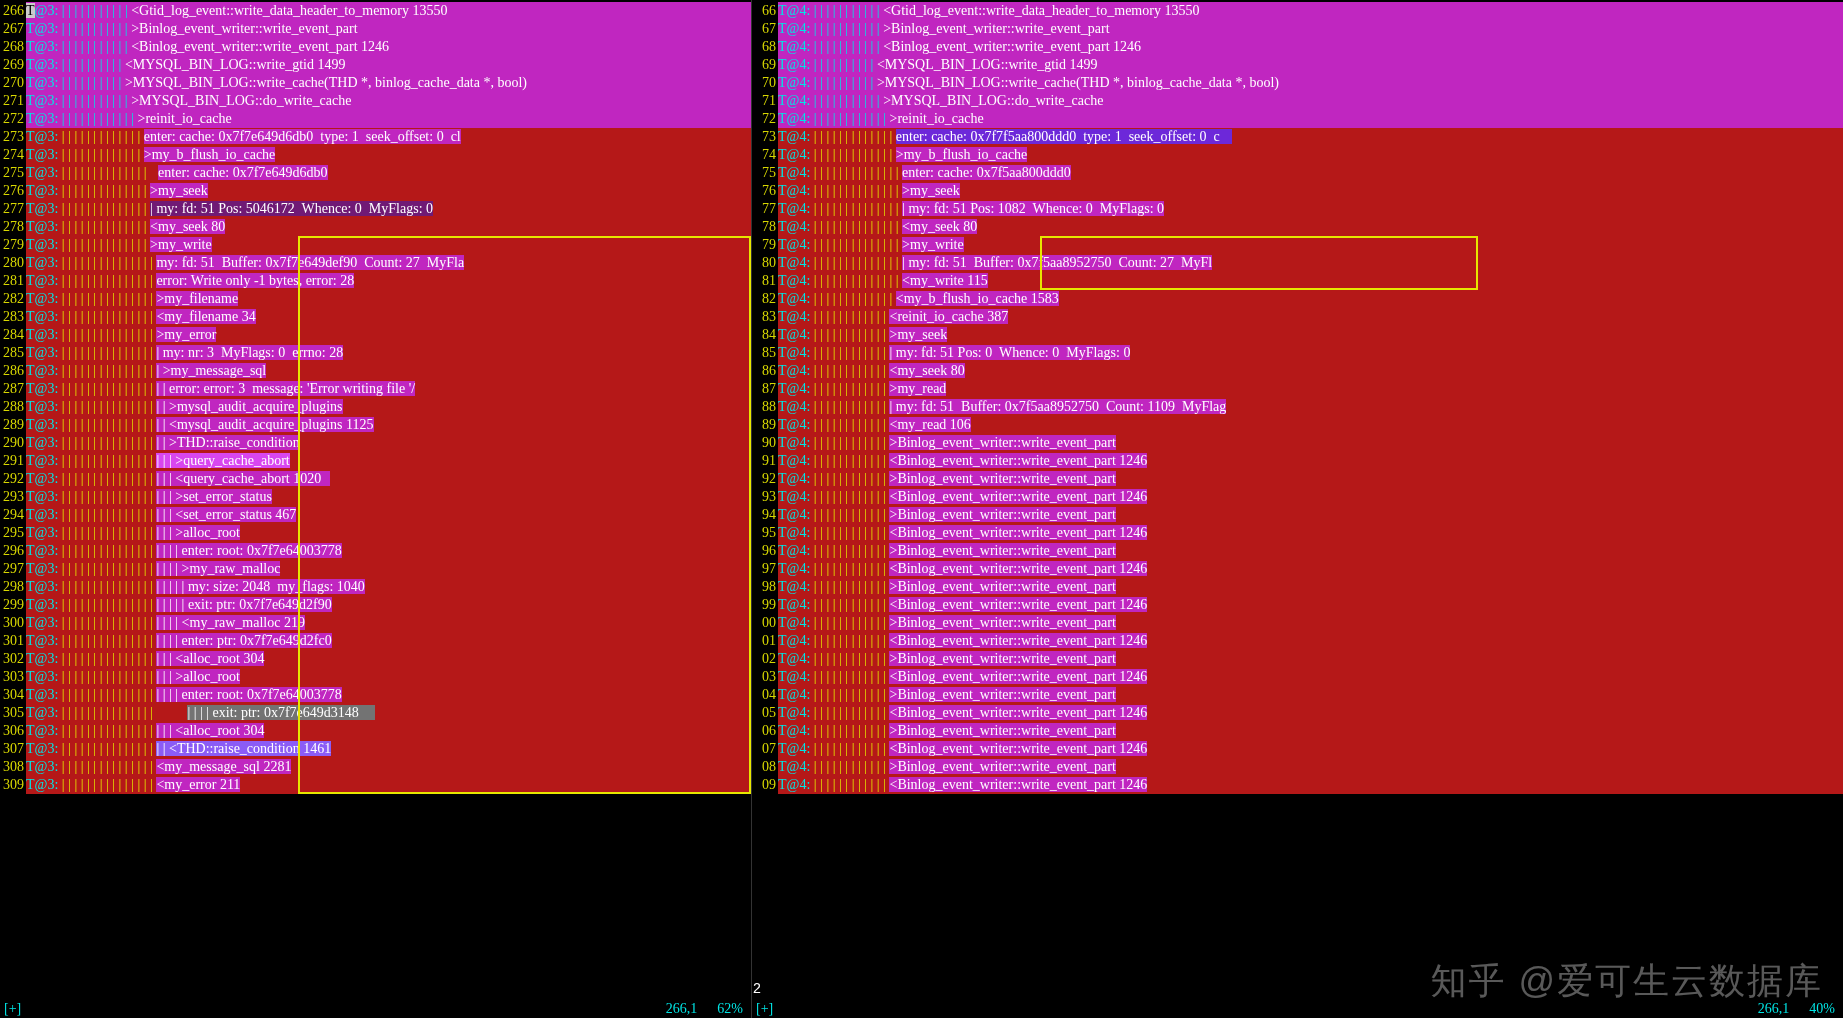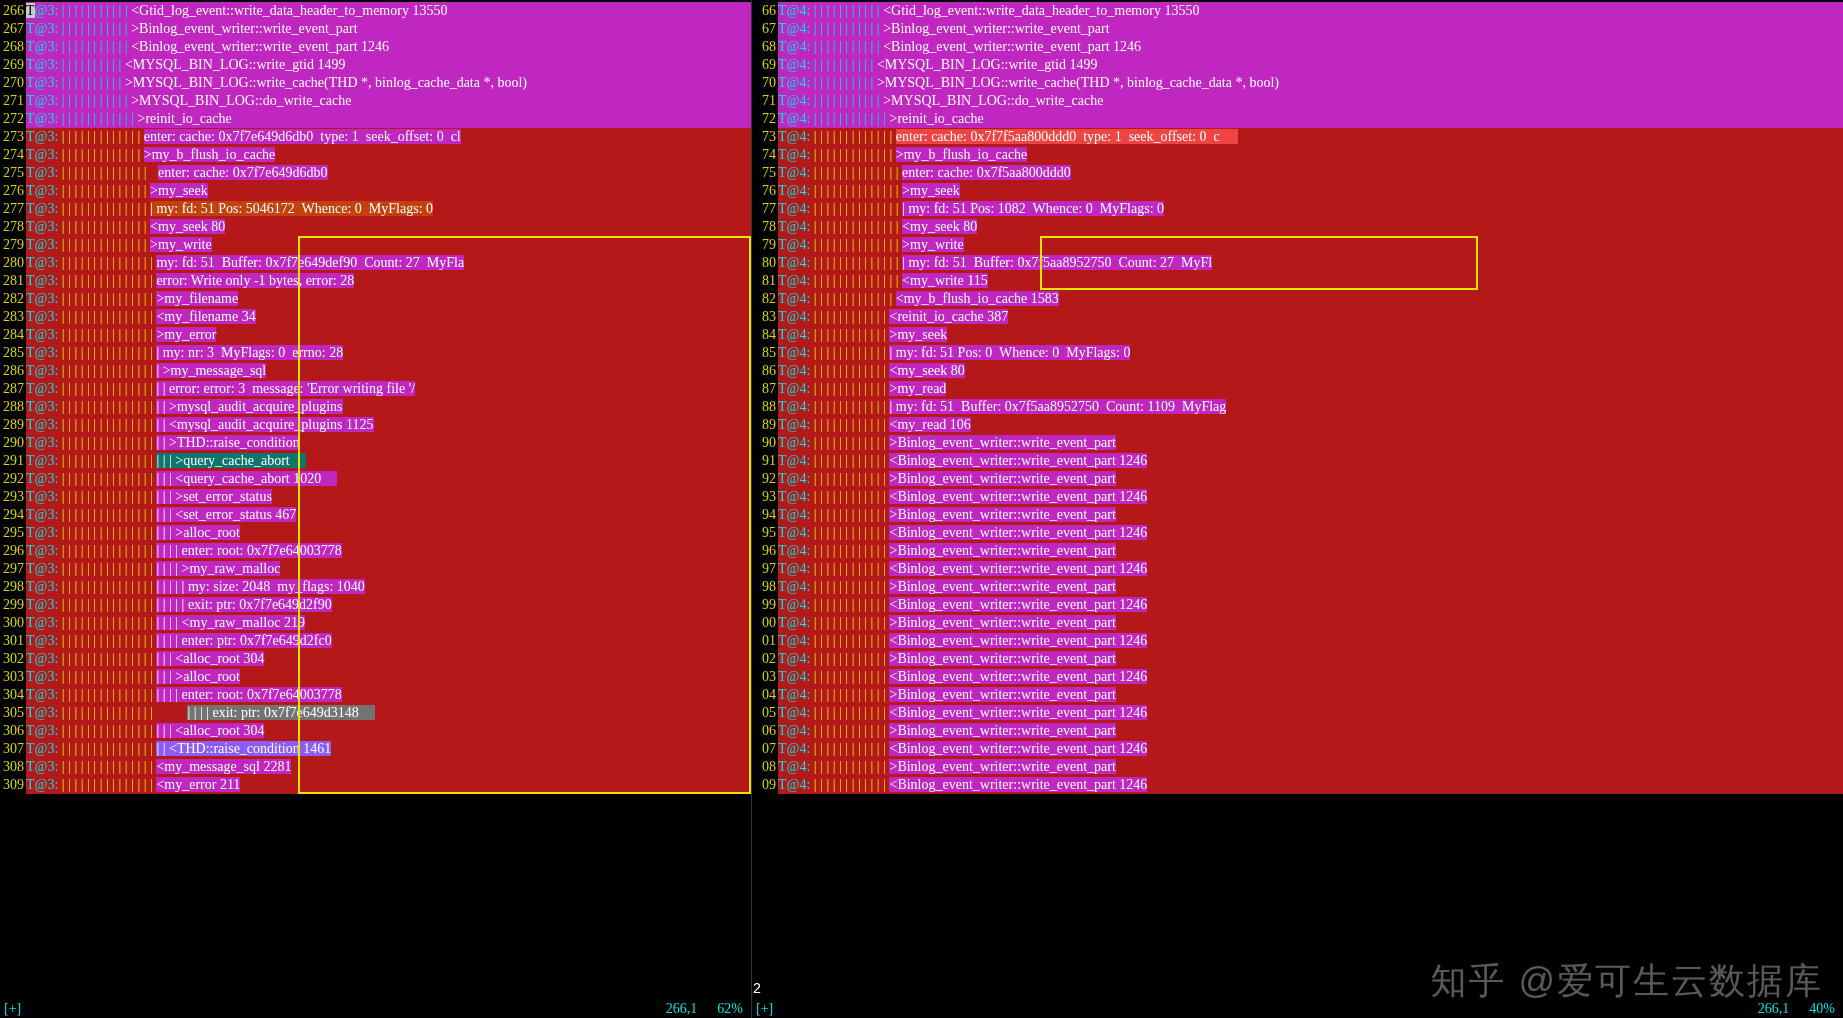--- a/index.html
+++ b/index.html
@@ -129,36 +129,36 @@
         <div class="row"><div class="ln">267</div><div class="content-area"><div class="bg-line bg-normal"></div><div class="text-layer"><span class="thread">T@3:</span> <span class="pipe">| | | | | | | | | | | </span><span style="background: rgb(192, 38, 192); padding-right: 0px;"><span class="txt">&gt;Binlog_event_writer::write_event_part</span></span></div></div></div>
         <div class="row"><div class="ln">268</div><div class="content-area"><div class="bg-line bg-normal"></div><div class="text-layer"><span class="thread">T@3:</span> <span class="pipe">| | | | | | | | | | | </span><span style="background: rgb(192, 38, 192); padding-right: 0px;"><span class="txt">&lt;Binlog_event_writer::write_event_part 1246</span></span></div></div></div>
         <div class="row"><div class="ln">269</div><div class="content-area"><div class="bg-line bg-normal"></div><div class="text-layer"><span class="thread">T@3:</span> <span class="pipe">| | | | | | | | | | </span><span style="background: rgb(192, 38, 192); padding-right: 0px;"><span class="txt">&lt;MYSQL_BIN_LOG::write_gtid 1499</span></span></div></div></div>
         <div class="row"><div class="ln">270</div><div class="content-area"><div class="bg-line bg-normal"></div><div class="text-layer"><span class="thread">T@3:</span> <span class="pipe">| | | | | | | | | | </span><span style="background: rgb(192, 38, 192); padding-right: 0px;"><span class="txt">&gt;MYSQL_BIN_LOG::write_cache(THD *, binlog_cache_data *, bool)</span></span></div></div></div>
         <div class="row"><div class="ln">271</div><div class="content-area"><div class="bg-line bg-normal"></div><div class="text-layer"><span class="thread">T@3:</span> <span class="pipe">| | | | | | | | | | | </span><span style="background: rgb(192, 38, 192); padding-right: 0px;"><span class="txt">&gt;MYSQL_BIN_LOG::do_write_cache</span></span></div></div></div>
         <div class="row"><div class="ln">272</div><div class="content-area"><div class="bg-line bg-normal"></div><div class="text-layer"><span class="thread">T@3:</span> <span class="pipe">| | | | | | | | | | | | </span><span style="background: rgb(192, 38, 192); padding-right: 0px;"><span class="txt">&gt;reinit_io_cache</span></span></div></div></div>
         <div class="row"><div class="ln">273</div><div class="content-area"><div class="bg-line bg-diff"></div><div class="text-layer"><span class="thread">T@3:</span> <span class="pipe-diff">| | | | | | | | | | | | | </span><span style="background: rgb(192, 38, 192); padding-right: 0px;"><span class="txt">enter: cache: 0x7f7e649d6db0  type: 1  seek_offset: 0  cl</span></span></div></div></div>
         <div class="row"><div class="ln">274</div><div class="content-area"><div class="bg-line bg-diff"></div><div class="text-layer"><span class="thread">T@3:</span> <span class="pipe-diff">| | | | | | | | | | | | | </span><span style="background: rgb(192, 38, 192); padding-right: 0px;"><span class="txt">&gt;my_b_flush_io_cache</span></span></div></div></div>
         <div class="row"><div class="ln">275</div><div class="content-area"><div class="bg-line bg-diff"></div><div class="text-layer"><span class="thread">T@3:</span> <span class="pipe-diff">| | | | | | | | | | | | | | </span><span style="background: rgb(192, 38, 192); padding-right: 0px; margin-left: 8px;"><span class="txt">enter: cache: 0x7f7e649d6db0</span></span></div></div></div>
         <div class="row"><div class="ln">276</div><div class="content-area"><div class="bg-line bg-diff"></div><div class="text-layer"><span class="thread">T@3:</span> <span class="pipe-diff">| | | | | | | | | | | | | | </span><span style="background: rgb(192, 38, 192); padding-right: 0px;"><span class="txt">&gt;my_seek</span></span></div></div></div>
-        <div class="row"><div class="ln">277</div><div class="content-area"><div class="bg-line bg-diff"></div><div class="text-layer"><span class="thread">T@3:</span> <span class="pipe-diff">| | | | | | | | | | | | | | </span><span style="background: #c2410c; padding-right: 0px;"><span class="txt">| my: fd: 51 Pos: 5046172  Whence: 0  MyFlags: 0</span></span></div></div></div>
+        <div class="row"><div class="ln">277</div><div class="content-area"><div class="bg-line bg-diff"></div><div class="text-layer"><span class="thread">T@3:</span> <span class="pipe-diff">| | | | | | | | | | | | | | </span><span style="background: #701a75; padding-right: 0px;"><span class="txt">| my: fd: 51 Pos: 5046172  Whence: 0  MyFlags: 0</span></span></div></div></div>
         <div class="row"><div class="ln">278</div><div class="content-area"><div class="bg-line bg-diff"></div><div class="text-layer"><span class="thread">T@3:</span> <span class="pipe-diff">| | | | | | | | | | | | | | </span><span style="background: rgb(192, 38, 192); padding-right: 0px;"><span class="txt">&lt;my_seek 80</span></span></div></div></div>
         <div class="row"><div class="ln">279</div><div class="content-area"><div class="bg-line bg-diff"></div><div class="text-layer"><span class="thread">T@3:</span> <span class="pipe-diff">| | | | | | | | | | | | | | </span><span style="background: rgb(192, 38, 192); padding-right: 0px;"><span class="txt">&gt;my_write</span></span></div></div></div>
         <div class="row"><div class="ln">280</div><div class="content-area"><div class="bg-line bg-diff"></div><div class="text-layer"><span class="thread">T@3:</span> <span class="pipe-diff">| | | | | | | | | | | | | | | </span><span style="background: rgb(192, 38, 192); padding-right: 0px;"><span class="txt">my: fd: 51  Buffer: 0x7f7e649def90  Count: 27  MyFla</span></span></div></div></div>
         <div class="row"><div class="ln">281</div><div class="content-area"><div class="bg-line bg-diff"></div><div class="text-layer"><span class="thread">T@3:</span> <span class="pipe-diff">| | | | | | | | | | | | | | | </span><span style="background: rgb(192, 38, 192); padding-right: 0px;"><span class="txt">error: Write only -1 bytes, error: 28</span></span></div></div></div>
         <div class="row"><div class="ln">282</div><div class="content-area"><div class="bg-line bg-diff"></div><div class="text-layer"><span class="thread">T@3:</span> <span class="pipe-diff">| | | | | | | | | | | | | | | </span><span style="background: rgb(192, 38, 192); padding-right: 0px;"><span class="txt">&gt;my_filename</span></span></div></div></div>
         <div class="row"><div class="ln">283</div><div class="content-area"><div class="bg-line bg-diff"></div><div class="text-layer"><span class="thread">T@3:</span> <span class="pipe-diff">| | | | | | | | | | | | | | | </span><span style="background: rgb(192, 38, 192); padding-right: 0px;"><span class="txt">&lt;my_filename 34</span></span></div></div></div>
         <div class="row"><div class="ln">284</div><div class="content-area"><div class="bg-line bg-diff"></div><div class="text-layer"><span class="thread">T@3:</span> <span class="pipe-diff">| | | | | | | | | | | | | | | </span><span style="background: rgb(192, 38, 192); padding-right: 0px;"><span class="txt">&gt;my_error</span></span></div></div></div>
         <div class="row"><div class="ln">285</div><div class="content-area"><div class="bg-line bg-diff"></div><div class="text-layer"><span class="thread">T@3:</span> <span class="pipe-diff">| | | | | | | | | | | | | | | </span><span style="background: rgb(192, 38, 192); padding-right: 0px;"><span class="txt">| my: nr: 3  MyFlags: 0  errno: 28</span></span></div></div></div>
         <div class="row"><div class="ln">286</div><div class="content-area"><div class="bg-line bg-diff"></div><div class="text-layer"><span class="thread">T@3:</span> <span class="pipe-diff">| | | | | | | | | | | | | | | </span><span style="background: rgb(192, 38, 192); padding-right: 0px;"><span class="txt">| &gt;my_message_sql</span></span></div></div></div>
         <div class="row"><div class="ln">287</div><div class="content-area"><div class="bg-line bg-diff"></div><div class="text-layer"><span class="thread">T@3:</span> <span class="pipe-diff">| | | | | | | | | | | | | | | </span><span style="background: rgb(192, 38, 192); padding-right: 0px;"><span class="txt">| | error: error: 3  message: 'Error writing file '/</span></span></div></div></div>
         <div class="row"><div class="ln">288</div><div class="content-area"><div class="bg-line bg-diff"></div><div class="text-layer"><span class="thread">T@3:</span> <span class="pipe-diff">| | | | | | | | | | | | | | | </span><span style="background: rgb(192, 38, 192); padding-right: 0px;"><span class="txt">| | &gt;mysql_audit_acquire_plugins</span></span></div></div></div>
         <div class="row"><div class="ln">289</div><div class="content-area"><div class="bg-line bg-diff"></div><div class="text-layer"><span class="thread">T@3:</span> <span class="pipe-diff">| | | | | | | | | | | | | | | </span><span style="background: rgb(192, 38, 192); padding-right: 0px;"><span class="txt">| | &lt;mysql_audit_acquire_plugins 1125</span></span></div></div></div>
         <div class="row"><div class="ln">290</div><div class="content-area"><div class="bg-line bg-diff"></div><div class="text-layer"><span class="thread">T@3:</span> <span class="pipe-diff">| | | | | | | | | | | | | | | </span><span style="background: rgb(192, 38, 192); padding-right: 0px;"><span class="txt">| | &gt;THD::raise_condition</span></span></div></div></div>
-        <div class="row"><div class="ln">291</div><div class="content-area"><div class="bg-line bg-diff"></div><div class="text-layer"><span class="thread">T@3:</span> <span class="pipe-diff">| | | | | | | | | | | | | | | </span><span style="background: #0f766e; padding-right: 16px;"><span class="txt">| | | &gt;query_cache_abort</span></span></div></div></div>
-        <div class="row"><div class="ln">292</div><div class="content-area"><div class="bg-line bg-diff"></div><div class="text-layer"><span class="thread">T@3:</span> <span class="pipe-diff">| | | | | | | | | | | | | | | </span><span style="background: rgb(192, 38, 192); padding-right: 16px; text-align: right;"><span class="txt">| | | &lt;query_cache_abort 1020</span></span></div></div></div>
+        <div class="row"><div class="ln">291</div><div class="content-area"><div class="bg-line bg-diff"></div><div class="text-layer"><span class="thread">T@3:</span> <span class="pipe-diff">| | | | | | | | | | | | | | | </span><span style="background: #d946ef; padding-right: 0px;"><span class="txt">| | | &gt;query_cache_abort</span></span></div></div></div>
+        <div class="row"><div class="ln">292</div><div class="content-area"><div class="bg-line bg-diff"></div><div class="text-layer"><span class="thread">T@3:</span> <span class="pipe-diff">| | | | | | | | | | | | | | | </span><span style="background: rgb(192, 38, 192); padding-right: 9px; text-align: right;"><span class="txt">| | | &lt;query_cache_abort 1020</span></span></div></div></div>
         <div class="row"><div class="ln">293</div><div class="content-area"><div class="bg-line bg-diff"></div><div class="text-layer"><span class="thread">T@3:</span> <span class="pipe-diff">| | | | | | | | | | | | | | | </span><span style="background: rgb(192, 38, 192); padding-right: 0px;"><span class="txt">| | | &gt;set_error_status</span></span></div></div></div>
         <div class="row"><div class="ln">294</div><div class="content-area"><div class="bg-line bg-diff"></div><div class="text-layer"><span class="thread">T@3:</span> <span class="pipe-diff">| | | | | | | | | | | | | | | </span><span style="background: rgb(192, 38, 192); padding-right: 0px;"><span class="txt">| | | &lt;set_error_status 467</span></span></div></div></div>
         <div class="row"><div class="ln">295</div><div class="content-area"><div class="bg-line bg-diff"></div><div class="text-layer"><span class="thread">T@3:</span> <span class="pipe-diff">| | | | | | | | | | | | | | | </span><span style="background: rgb(192, 38, 192); padding-right: 0px;"><span class="txt">| | | &gt;alloc_root</span></span></div></div></div>
         <div class="row"><div class="ln">296</div><div class="content-area"><div class="bg-line bg-diff"></div><div class="text-layer"><span class="thread">T@3:</span> <span class="pipe-diff">| | | | | | | | | | | | | | | </span><span style="background: rgb(192, 38, 192); padding-right: 0px;"><span class="txt">| | | | enter: root: 0x7f7e64003778</span></span></div></div></div>
         <div class="row"><div class="ln">297</div><div class="content-area"><div class="bg-line bg-diff"></div><div class="text-layer"><span class="thread">T@3:</span> <span class="pipe-diff">| | | | | | | | | | | | | | | </span><span style="background: rgb(192, 38, 192); padding-right: 0px;"><span class="txt">| | | | &gt;my_raw_malloc</span></span></div></div></div>
         <div class="row"><div class="ln">298</div><div class="content-area"><div class="bg-line bg-diff"></div><div class="text-layer"><span class="thread">T@3:</span> <span class="pipe-diff">| | | | | | | | | | | | | | | </span><span style="background: rgb(192, 38, 192); padding-right: 0px;"><span class="txt">| | | | | my: size: 2048  my_flags: 1040</span></span></div></div></div>
         <div class="row"><div class="ln">299</div><div class="content-area"><div class="bg-line bg-diff"></div><div class="text-layer"><span class="thread">T@3:</span> <span class="pipe-diff">| | | | | | | | | | | | | | | </span><span style="background: rgb(192, 38, 192); padding-right: 0px;"><span class="txt">| | | | | exit: ptr: 0x7f7e649d2f90</span></span></div></div></div>
         <div class="row"><div class="ln">300</div><div class="content-area"><div class="bg-line bg-diff"></div><div class="text-layer"><span class="thread">T@3:</span> <span class="pipe-diff">| | | | | | | | | | | | | | | </span><span style="background: rgb(192, 38, 192); padding-right: 0px; margin-top: 10px;"><span class="txt">| | | | &lt;my_raw_malloc 219</span></span></div></div></div>
         <div class="row"><div class="ln">301</div><div class="content-area"><div class="bg-line bg-diff"></div><div class="text-layer"><span class="thread">T@3:</span> <span class="pipe-diff">| | | | | | | | | | | | | | | </span><span style="background: rgb(192, 38, 192); padding-right: 0px;"><span class="txt">| | | | enter: ptr: 0x7f7e649d2fc0</span></span></div></div></div>
         <div class="row"><div class="ln">302</div><div class="content-area"><div class="bg-line bg-diff"></div><div class="text-layer"><span class="thread">T@3:</span> <span class="pipe-diff">| | | | | | | | | | | | | | | </span><span style="background: rgb(192, 38, 192); padding-right: 0px;"><span class="txt">| | | &lt;alloc_root 304</span></span></div></div></div>
@@ -179,21 +179,21 @@
   </div>
   <div class="pane pane-right">
     <div class="lines" id="lines-right">
         <div class="row"><div class="ln">266</div><div class="content-area"><div class="bg-line bg-normal"></div><div class="text-layer"><span class="thread">T@4:</span> <span class="pipe">| | | | | | | | | | | </span><span style="background: rgb(192, 38, 192); padding-right: 0px;"><span class="txt">&lt;Gtid_log_event::write_data_header_to_memory 13550</span></span></div></div></div>
         <div class="row"><div class="ln">267</div><div class="content-area"><div class="bg-line bg-normal"></div><div class="text-layer"><span class="thread">T@4:</span> <span class="pipe">| | | | | | | | | | | </span><span style="background: rgb(192, 38, 192); padding-right: 0px;"><span class="txt">&gt;Binlog_event_writer::write_event_part</span></span></div></div></div>
         <div class="row"><div class="ln">268</div><div class="content-area"><div class="bg-line bg-normal"></div><div class="text-layer"><span class="thread">T@4:</span> <span class="pipe">| | | | | | | | | | | </span><span style="background: rgb(192, 38, 192); padding-right: 0px;"><span class="txt">&lt;Binlog_event_writer::write_event_part 1246</span></span></div></div></div>
         <div class="row"><div class="ln">269</div><div class="content-area"><div class="bg-line bg-normal"></div><div class="text-layer"><span class="thread">T@4:</span> <span class="pipe">| | | | | | | | | | </span><span style="background: rgb(192, 38, 192); padding-right: 0px;"><span class="txt">&lt;MYSQL_BIN_LOG::write_gtid 1499</span></span></div></div></div>
         <div class="row"><div class="ln">270</div><div class="content-area"><div class="bg-line bg-normal"></div><div class="text-layer"><span class="thread">T@4:</span> <span class="pipe">| | | | | | | | | | </span><span style="background: rgb(192, 38, 192); padding-right: 0px;"><span class="txt">&gt;MYSQL_BIN_LOG::write_cache(THD *, binlog_cache_data *, bool)</span></span></div></div></div>
         <div class="row"><div class="ln">271</div><div class="content-area"><div class="bg-line bg-normal"></div><div class="text-layer"><span class="thread">T@4:</span> <span class="pipe">| | | | | | | | | | | </span><span style="background: rgb(192, 38, 192); padding-right: 0px;"><span class="txt">&gt;MYSQL_BIN_LOG::do_write_cache</span></span></div></div></div>
         <div class="row"><div class="ln">272</div><div class="content-area"><div class="bg-line bg-normal"></div><div class="text-layer"><span class="thread">T@4:</span> <span class="pipe">| | | | | | | | | | | | </span><span style="background: rgb(192, 38, 192); padding-right: 0px;"><span class="txt">&gt;reinit_io_cache</span></span></div></div></div>
-        <div class="row"><div class="ln">273</div><div class="content-area"><div class="bg-line bg-diff"></div><div class="text-layer"><span class="thread">T@4:</span> <span class="pipe-diff">| | | | | | | | | | | | | </span><span style="background: #ef4444; padding-right: 18px;"><span class="txt">enter: cache: 0x7f7f5aa800ddd0  type: 1  seek_offset: 0  c</span></span></div></div></div>
+        <div class="row"><div class="ln">273</div><div class="content-area"><div class="bg-line bg-diff"></div><div class="text-layer"><span class="thread">T@4:</span> <span class="pipe-diff">| | | | | | | | | | | | | </span><span style="background: #6d28d9; padding-right: 12px;"><span class="txt">enter: cache: 0x7f7f5aa800ddd0  type: 1  seek_offset: 0  c</span></span></div></div></div>
         <div class="row"><div class="ln">274</div><div class="content-area"><div class="bg-line bg-diff"></div><div class="text-layer"><span class="thread">T@4:</span> <span class="pipe-diff">| | | | | | | | | | | | | </span><span style="background: rgb(192, 38, 192); padding-right: 0px;"><span class="txt">&gt;my_b_flush_io_cache</span></span></div></div></div>
         <div class="row"><div class="ln">275</div><div class="content-area"><div class="bg-line bg-diff"></div><div class="text-layer"><span class="thread">T@4:</span> <span class="pipe-diff">| | | | | | | | | | | | | | </span><span style="background: rgb(192, 38, 192); padding-right: 0px;"><span class="txt">enter: cache: 0x7f5aa800ddd0</span></span></div></div></div>
         <div class="row"><div class="ln">276</div><div class="content-area"><div class="bg-line bg-diff"></div><div class="text-layer"><span class="thread">T@4:</span> <span class="pipe-diff">| | | | | | | | | | | | | | </span><span style="background: rgb(192, 38, 192); padding-right: 0px;"><span class="txt">&gt;my_seek</span></span></div></div></div>
         <div class="row"><div class="ln">277</div><div class="content-area"><div class="bg-line bg-diff"></div><div class="text-layer"><span class="thread">T@4:</span> <span class="pipe-diff">| | | | | | | | | | | | | | </span><span style="background: rgb(192, 38, 192); padding-right: 0px;"><span class="txt">| my: fd: 51 Pos: 1082  Whence: 0  MyFlags: 0</span></span></div></div></div>
         <div class="row"><div class="ln">278</div><div class="content-area"><div class="bg-line bg-diff"></div><div class="text-layer"><span class="thread">T@4:</span> <span class="pipe-diff">| | | | | | | | | | | | | | </span><span style="background: rgb(192, 38, 192); padding-right: 0px;"><span class="txt">&lt;my_seek 80</span></span></div></div></div>
         <div class="row"><div class="ln">279</div><div class="content-area"><div class="bg-line bg-diff"></div><div class="text-layer"><span class="thread">T@4:</span> <span class="pipe-diff">| | | | | | | | | | | | | | </span><span style="background: rgb(192, 38, 192); padding-right: 0px;"><span class="txt">&gt;my_write</span></span></div></div></div>
         <div class="row"><div class="ln">280</div><div class="content-area"><div class="bg-line bg-diff"></div><div class="text-layer"><span class="thread">T@4:</span> <span class="pipe-diff">| | | | | | | | | | | | | | </span><span style="background: rgb(192, 38, 192); padding-right: 0px;"><span class="txt">| my: fd: 51  Buffer: 0x7f5aa8952750  Count: 27  MyFl</span></span></div></div></div>
         <div class="row"><div class="ln">281</div><div class="content-area"><div class="bg-line bg-diff"></div><div class="text-layer"><span class="thread">T@4:</span> <span class="pipe-diff">| | | | | | | | | | | | | | </span><span style="background: rgb(192, 38, 192); padding-right: 0px;"><span class="txt">&lt;my_write 115</span></span></div></div></div>
         <div class="row"><div class="ln">282</div><div class="content-area"><div class="bg-line bg-diff"></div><div class="text-layer"><span class="thread">T@4:</span> <span class="pipe-diff">| | | | | | | | | | | | | </span><span style="background: rgb(192, 38, 192); padding-right: 0px;"><span class="txt">&lt;my_b_flush_io_cache 1583</span></span></div></div></div>
         <div class="row"><div class="ln">283</div><div class="content-area"><div class="bg-line bg-diff"></div><div class="text-layer"><span class="thread">T@4:</span> <span class="pipe-diff">| | | | | | | | | | | | </span><span style="background: rgb(192, 38, 192); padding-right: 0px;"><span class="txt">&lt;reinit_io_cache 387</span></span></div></div></div>

